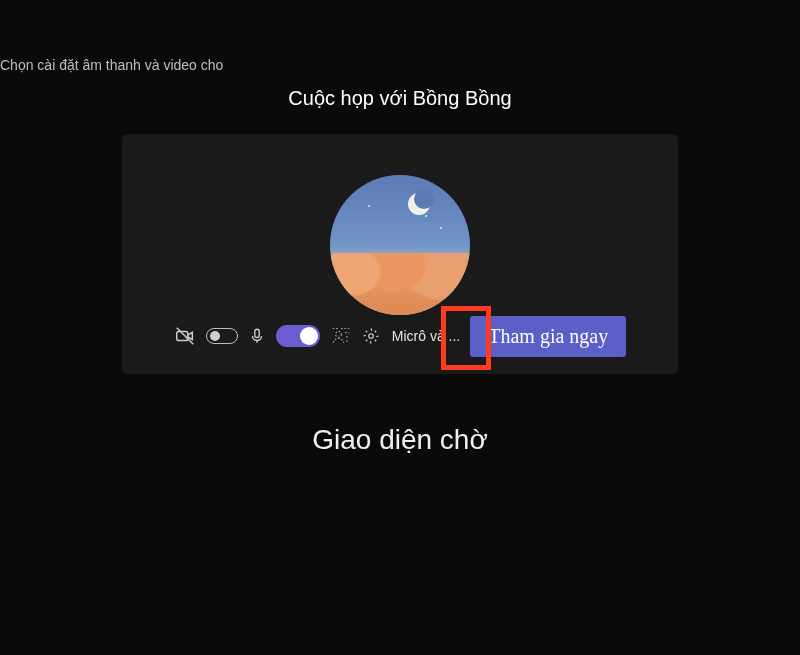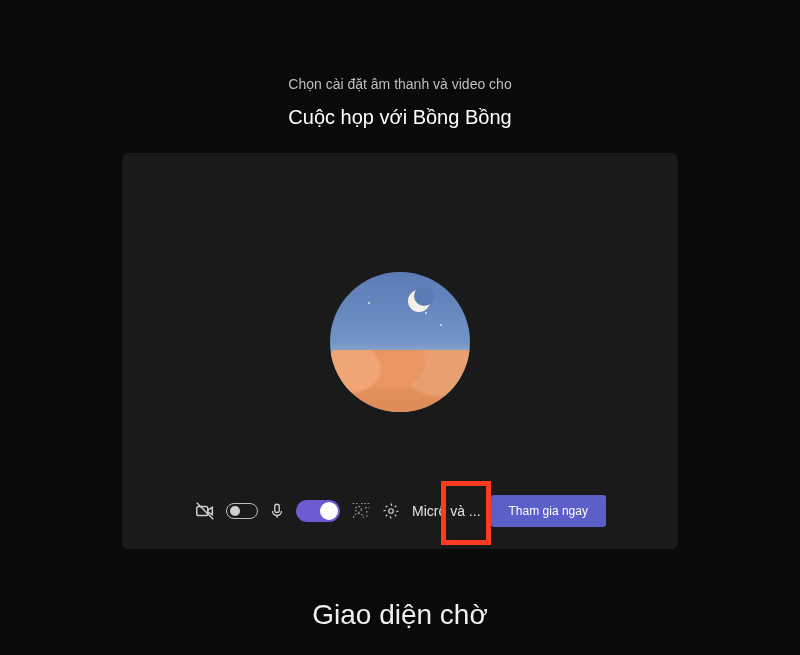--- a/index.html
+++ b/index.html
@@ -7,36 +7,36 @@
       width: 800px;
       height: 655px;
       background: #0a0a0a;
       font-family: -apple-system, BlinkMacSystemFont, "Segoe UI", sans-serif;
       overflow: hidden;
       position: relative;
     }
     .subtitle {
       color: #bfbfbf;
       font-size: 14px;
-      text-align: center;
-      padding-top: 76px;
+      text-align: left;
+      padding-top: 57px;
       font-weight: 300;
     }
     .title {
       color: #ffffff;
       font-size: 20px;
       text-align: center;
       margin-top: 14px;
       font-weight: 400;
     }
     .video-panel {
       position: relative;
       margin: 24px auto 0;
       width: 556px;
-      height: 396px;
+      height: 240px;
       background: #1a1a1a;
       display: flex;
       flex-direction: column;
       align-items: center;
       justify-content: center;
       border-radius: 6px;
     }
     .avatar-wrap {
       width: 140px;
       height: 140px;
@@ -130,25 +130,26 @@
       font-size: 14px;
       margin-left: 2px;
       max-width: 80px;
       white-space: nowrap;
       overflow: hidden;
       text-overflow: ellipsis;
     }
     .join-btn {
       background: #5b5fc7;
       color: #ffffff;
-      font-size: 12px;
+      font-size: 20px;
       padding: 9px 18px;
       border-radius: 3px;
       border: none;
       font-weight: 400;
+      font-family: Liberation Serif, serif;
     }
     .highlight-box {
       position: absolute;
       border: 5px solid #ff3b1f;
       width: 50px;
       height: 64px;
       left: 319px;
       bottom: 4px;
       background: rgba(0,0,0,0);
       pointer-events: none;

